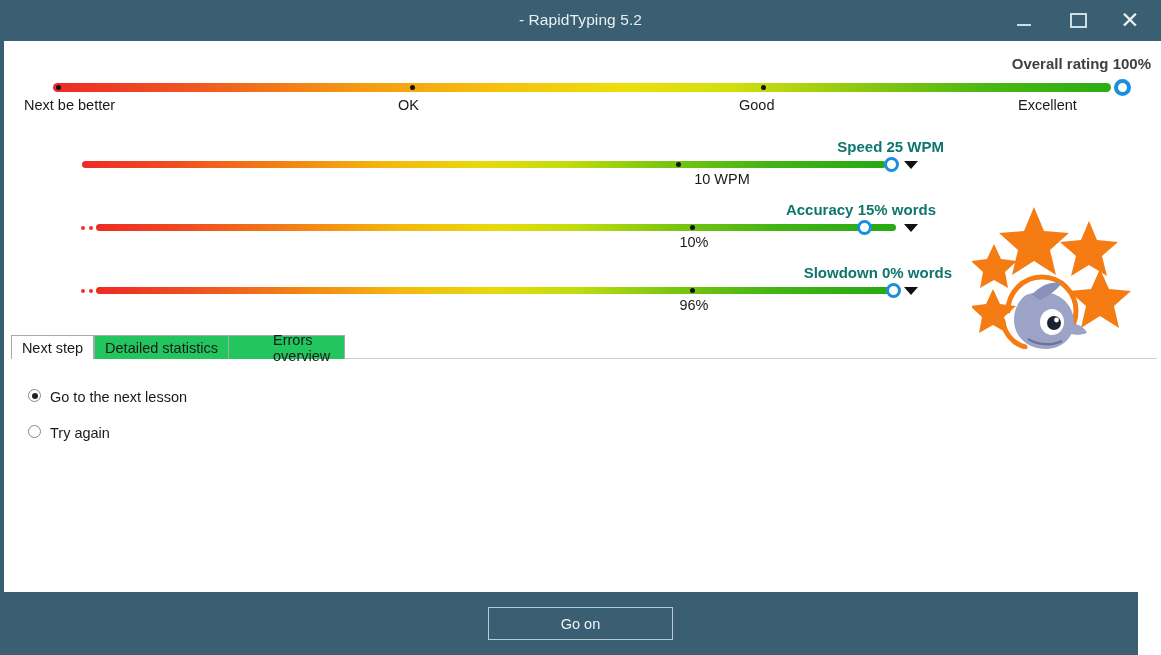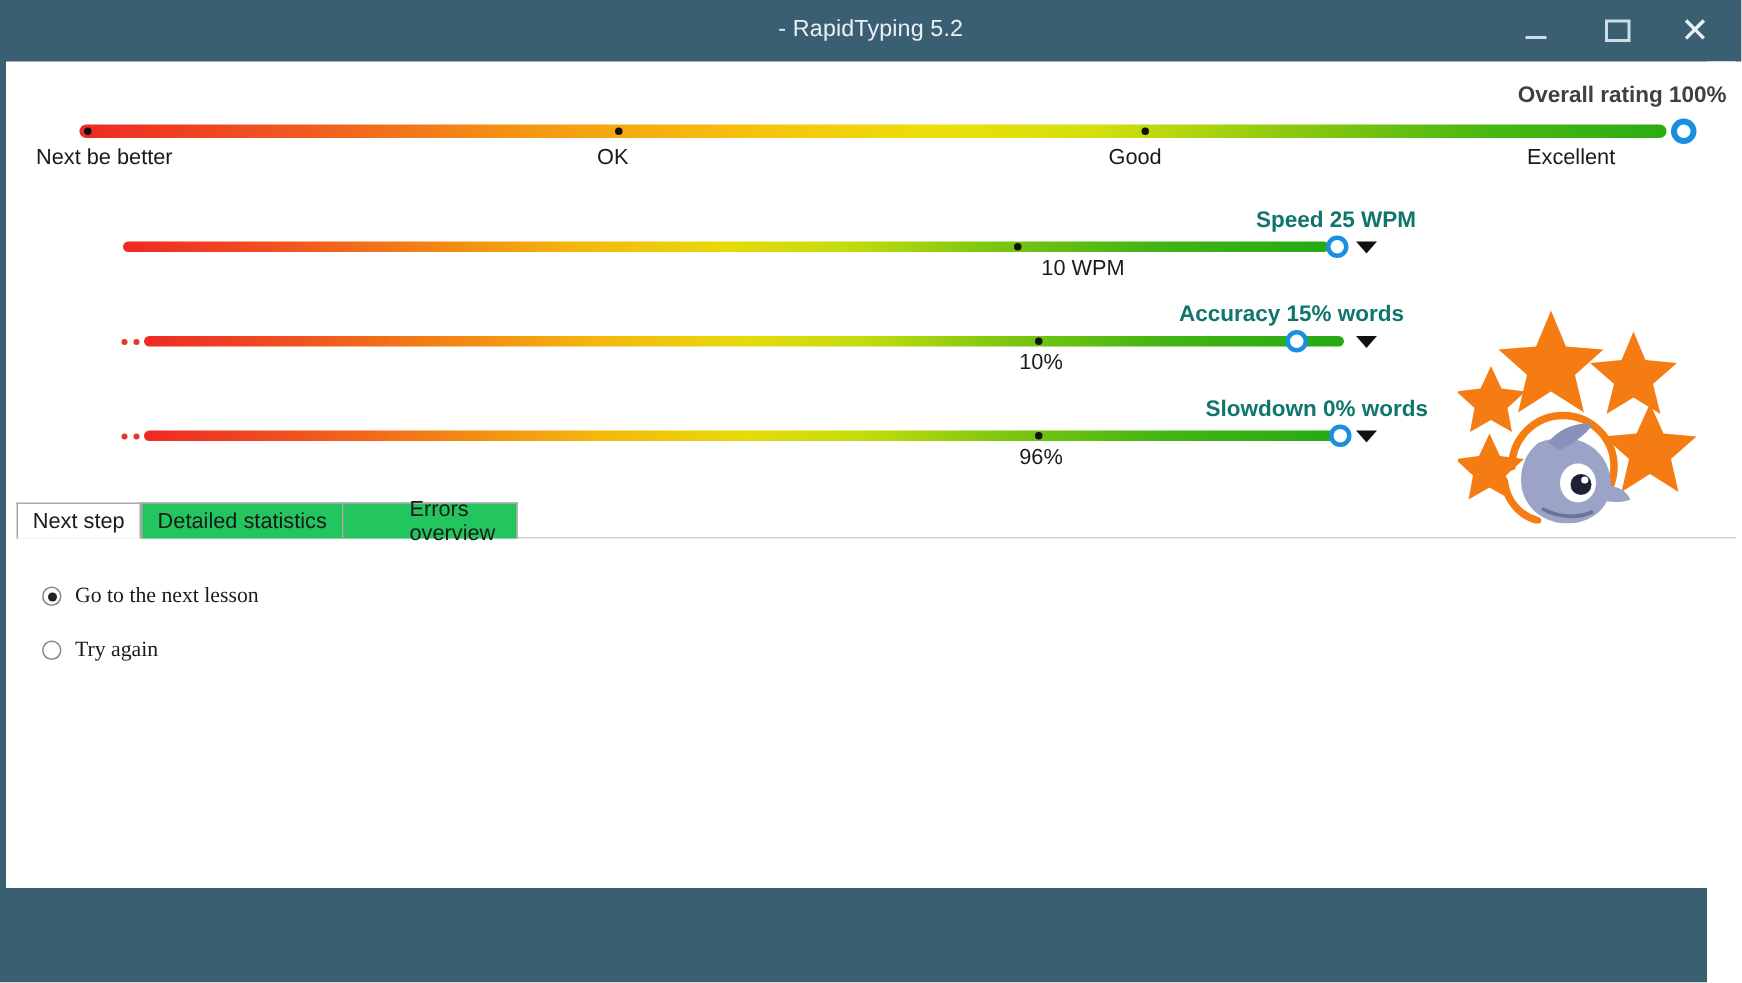--- a/index.html
+++ b/index.html
@@ -133,21 +133,21 @@
   }
   .tab.active { background: #ffffff; border-color: #a8a8a8; }
   #tab-underline {
     position: absolute; left: 0; top: 23px; width: 1146px;
     height: 1px; background: #cfcfcf;
   }
 
   
   .radio-row {
     position: absolute; left: 24px;
-    display: flex; align-items: center; gap: 9px; font-family: Liberation Serif, serif;
+    display: flex; align-items: flex-start; gap: 9px;
   }
   .radio {
     width: 13px; height: 13px; border-radius: 50%;
     border: 1px solid #888; background: #fff;
     position: relative; flex: none;
   }
   .radio.checked::after {
     content: ""; position: absolute;
     left: 2.5px; top: 2.5px; width: 6px; height: 6px;
     border-radius: 50%; background: #222;
@@ -277,14 +277,17 @@
       <span class="radio checked"></span>
       <span class="radio-label">Go to the next lesson</span>
     </div>
     <div class="radio-row" style="top:384px;">
       <span class="radio"></span>
       <span class="radio-label">Try again</span>
     </div>
 
   </div>
 
+  <div id="goon">
+    <span>Go on</span>
+  </div>
 
 </div>
 
 </body></html>

